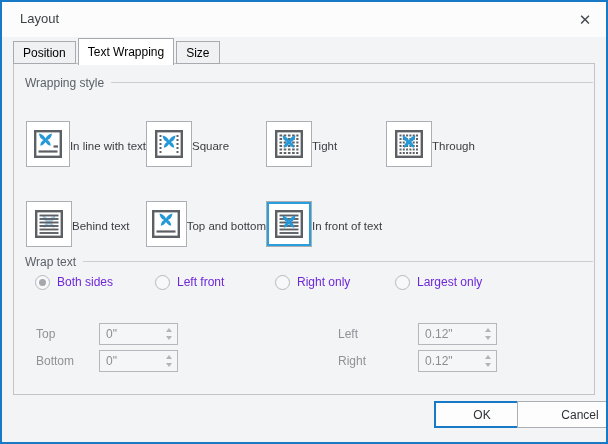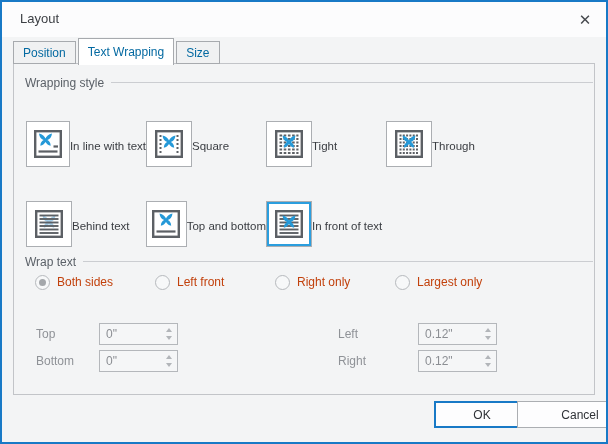--- a/index.html
+++ b/index.html
@@ -14,21 +14,21 @@
     overflow:hidden;
   }
   
   .titlebar { position:absolute; top:0; left:0; right:0; height:35px; background:#fcfcfd; }
   .title { position:absolute; left:18px; top:9px; font-size:13px; color:#3c3f44; }
   .close-btn { position:absolute; right:10px; top:7px; width:22px; height:22px;
     display:flex; align-items:center; justify-content:center; font-size:15px; color:#46494e; }
   
   .tabstrip { position:absolute; left:11px; top:34px; height:28px; display:flex; align-items:flex-end; z-index:2; }
   .tab { box-sizing:border-box; height:23px; display:flex; align-items:center;
-    padding:0 9px; background:#f0f1f2; border:1px solid #a7aaae; margin-right:2px; color:#0369a1; }
+    padding:0 9px; background:#f0f1f2; border:1px solid #a7aaae; margin-right:2px; color:#000000; }
   .tab.active { height:27px; background:#ffffff; border-bottom:none; margin-bottom:-1px; z-index:3; }
   
   .panel { position:absolute; left:11px; right:11px; top:61px; height:330px;
     border:1px solid #c2c4c8; background:#f3f4f5; }
   .group-header { position:absolute; left:11px; right:1px; height:15px;
     display:flex; align-items:center; }
   .group-label { color:#5b6168; white-space:nowrap; }
   .group-line { flex:1; height:1px; background:#cbcdd1; margin-left:7px; }
   
   .icon-grid { position:absolute; left:12px; top:40px;
@@ -44,21 +44,21 @@
   .bf { fill:#2599d8; }
   .bf-light { fill:#a5cde8; }
   
   .radio-row { position:absolute; left:21px; top:209px;
     display:grid; grid-template-columns:repeat(4,120px); }
   .radio { display:flex; align-items:center; height:18px; }
   .radio-circle { width:13px; height:13px; border-radius:50%; border:1px solid #b6b9bd;
     background:#f7f8f9; position:relative; flex:0 0 auto; }
   .radio-circle.checked::after { content:""; position:absolute; left:3px; top:3px; right:3px; bottom:3px;
     border-radius:50%; background:#a4a7ab; }
-  .radio-label { margin-left:7px; color:#c2410c; }
+  .radio-label { margin-left:7px; color:#6d28d9; }
   
   .fld-label { position:absolute; color:#8f9297; }
   .spinfield { position:absolute; box-sizing:border-box; height:22px; width:79px;
     border:1px solid #b4b7bb; background:#f5f6f7; display:flex; align-items:stretch; }
   .spin-value { flex:1; display:flex; align-items:center; padding-left:6px;
     color:#8b8e93; font-size:12px; overflow:hidden; }
   .spinner { width:16px; display:flex; flex-direction:column; align-items:center; justify-content:center; gap:4px; }
   .arr-up { width:0; height:0; border-left:3.5px solid transparent; border-right:3.5px solid transparent;
     border-bottom:4px solid #b2b5b9; }
   .arr-down { width:0; height:0; border-left:3.5px solid transparent; border-right:3.5px solid transparent;

